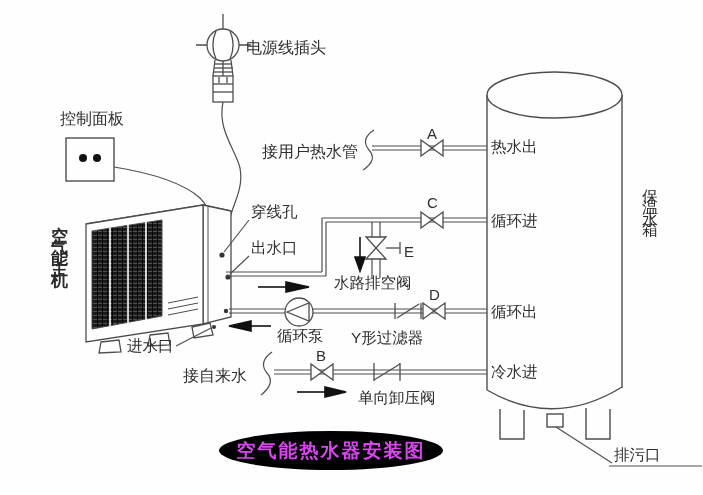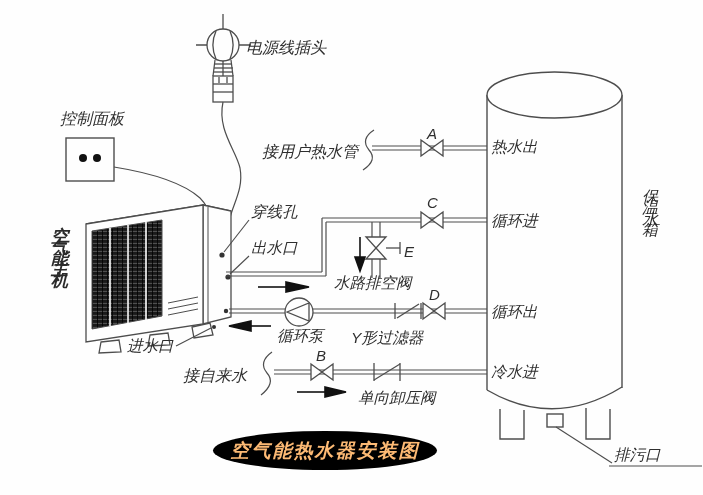--- a/index.html
+++ b/index.html
@@ -1,26 +1,26 @@
 <!DOCTYPE html>
 <html><head>
 <meta charset="utf-8">
 <style>
   html,body{margin:0;padding:0;background:#e8e8e8;}
   .page{position:relative;width:703px;height:495px;background:#fefefe;overflow:hidden;
-        font-family:"Liberation Sans",sans-serif;font-style:italic;}
+        font-family:"Liberation Sans",sans-serif;}
   svg{position:absolute;left:0;top:0;}
   svg text{font-family:"Liberation Sans",sans-serif;fill:#2e2e2e;}
   .vtext{position:absolute;writing-mode:vertical-rl;text-orientation:upright;
          color:#2b2b2b;font-weight:bold;}
   .vtext.unit{left:48px;top:213px;font-size:17px;letter-spacing:11px;}
   .vtext.tank{left:639px;top:176px;font-size:16px;font-weight:normal;letter-spacing:11px;}
-  .badge{position:absolute;left:213px;top:431px;width:224px;height:39px;background:#000;
+  .badge{position:absolute;left:219px;top:431px;width:224px;height:39px;background:#000;
          border-radius:50%;display:flex;align-items:center;justify-content:center;
-         color:#fdba74;font-size:19px;font-weight:bold;letter-spacing:2px;}
+         color:#d946ef;font-size:19px;font-weight:bold;letter-spacing:2px;}
 </style>
 </head>
 <body>
 
 <div class="page">
 
 <svg width="703" height="495" viewBox="0 0 703 495">
   <defs>
     <pattern id="grille" width="5" height="4" patternUnits="userSpaceOnUse">
       <rect width="5" height="4" fill="#1a1a1a"></rect>

